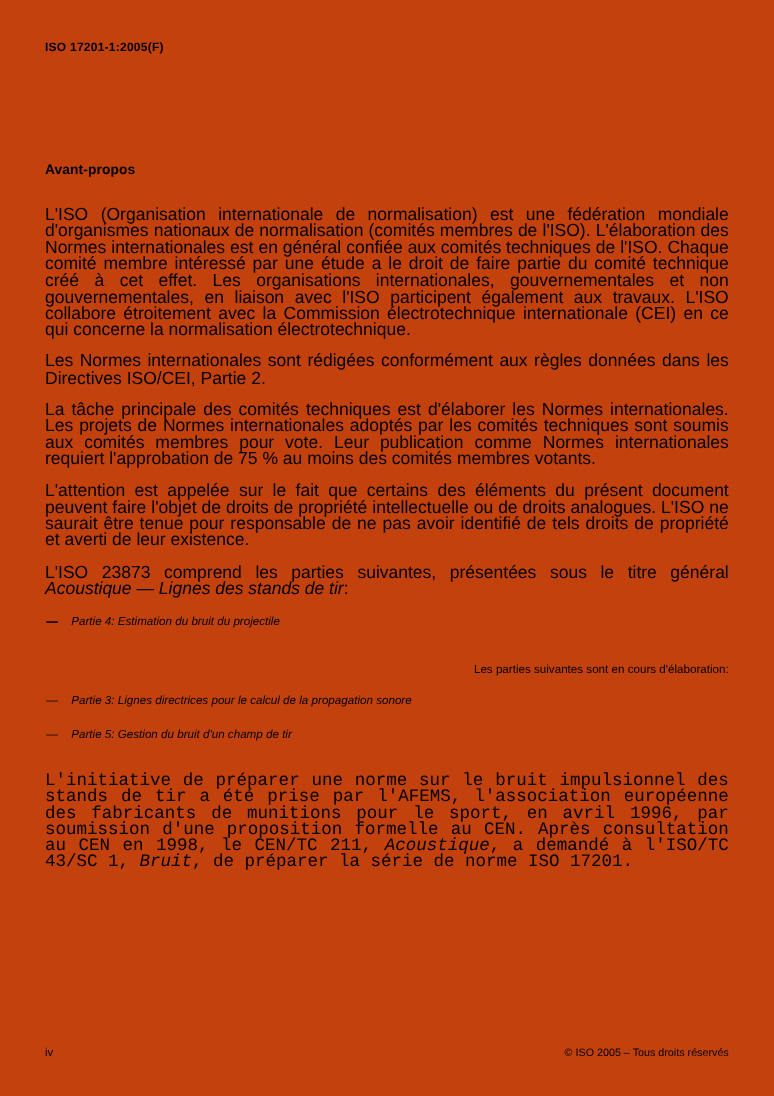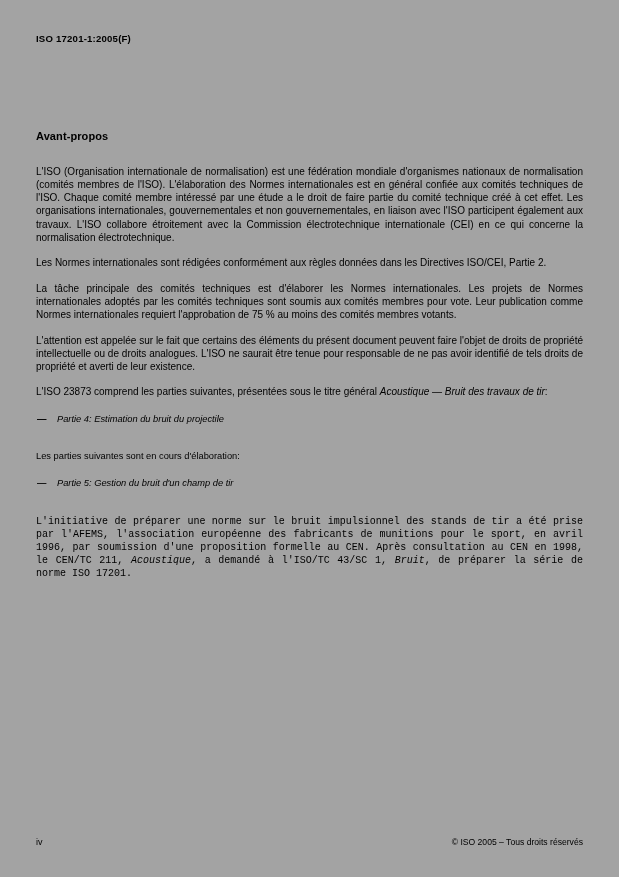--- a/index.html
+++ b/index.html
@@ -9,21 +9,21 @@
     background: #ffffff;
   }
   body {
     font-family: "Liberation Sans", sans-serif;
     color: #000000;
   }
   .page {
     position: relative;
     width: 619px;
     height: 877px;
-    background: #a3a3a3;
+    background: #c2410c;
     overflow: hidden;
     box-sizing: border-box;
   }
   .running-head {
     position: absolute;
     top: 33px;
     left: 36px;
     font-size: 9.6px;
     font-weight: bold;
     letter-spacing: 0.2px;
@@ -36,35 +36,35 @@
     width: 547px;
   }
   h1.section-title {
     font-size: 11px;
     font-weight: bold;
     margin: 0 0 22px 0;
     letter-spacing: 0.1px;
     line-height: 1.2;
   }
   p.para {
-    font-size: 10px;
+    font-size: 14px;
     line-height: 13.1px;
     text-align: justify;
     margin: 0 0 12.5px 0;
     -webkit-hyphens: none;
     hyphens: none;
   }
   p.para.last {
     margin-bottom: 0;
     font-family: Liberation Mono, monospace;
   }
   p.lead-in {
     font-size: 9.3px;
     line-height: 13.1px;
-    text-align: left;
+    text-align: right;
     margin: 0 0 12.5px 0;
   }
   ul.dash-list {
     list-style: none;
     margin: 0 0 12.5px 0;
     padding: 0;
   }
   ul.dash-list li {
     position: relative;
     font-size: 9.3px;
@@ -121,34 +121,34 @@
 
     <p class="para">L'ISO (Organisation internationale de normalisation) est une fédération mondiale d'organismes nationaux de normalisation (comités membres de l'ISO). L'élaboration des Normes internationales est en général confiée aux comités techniques de l'ISO. Chaque comité membre intéressé par une étude a le droit de faire partie du comité technique créé à cet effet. Les organisations internationales, gouvernementales et non gouvernementales, en liaison avec l'ISO participent également aux travaux. L'ISO collabore étroitement avec la Commission électrotechnique internationale (CEI) en ce qui concerne la normalisation électrotechnique.</p>
 
     <p class="para">Les Normes internationales sont rédigées conformément aux règles données dans les Directives ISO/CEI, Partie 2.</p>
 
     <p class="para">La tâche principale des comités techniques est d'élaborer les Normes internationales. Les projets de Normes internationales adoptés par les comités techniques sont soumis aux comités membres pour vote. Leur publication comme Normes internationales requiert l'approbation de 75 % au moins des comités membres votants.</p>
 
     <p class="para">L'attention est appelée sur le fait que certains des éléments du présent document peuvent faire l'objet de droits de propriété intellectuelle ou de droits analogues. L'ISO ne saurait être tenue pour responsable de ne pas avoir identifié de tels droits de propriété et averti de leur existence.</p>
 
 
-    <p class="para"><span>L'ISO 23873 comprend les parties suivantes, présentées sous le titre général </span><em>Acoustique — Bruit des travaux de tir</em><span>:</span></p>
+    <p class="para"><span>L'ISO 23873 comprend les parties suivantes, présentées sous le titre général </span><em>Acoustique — Lignes des stands de tir</em><span>:</span></p>
 
     <ul class="dash-list">
       <li><span class="dash">—</span></li>
       <li><span class="dash">—</span></li>
       <li><span class="dash">—</span><span>Partie 4: Estimation du bruit du projectile</span></li>
     </ul>
 
     <div class="spacer-after-list"></div>
 
     <p class="lead-in">Les parties suivantes sont en cours d'élaboration:</p>
 
     <ul class="dash-list">
-      <li><span class="dash">—</span></li>
+      <li><span class="dash">—</span><span>Partie 3: Lignes directrices pour le calcul de la propagation sonore</span></li>
       <li><span class="dash">—</span><span>Partie 5: Gestion du bruit d'un champ de tir</span></li>
     </ul>
 
     <div class="spacer-after-list"></div>
 
     <p class="para last"><span>L'initiative de préparer une norme sur le bruit impulsionnel des stands de tir a été prise par l'AFEMS, l'association européenne des fabricants de munitions pour le sport, en avril 1996, par soumission d'une proposition formelle au CEN. Après consultation au CEN en 1998, le CEN/TC 211, </span><em>Acoustique</em><span>, a demandé à l'ISO/TC 43/SC 1, </span><em>Bruit</em><span>, de préparer la série de norme ISO 17201.</span></p>
 
   </div>
 
   <div class="footer">

